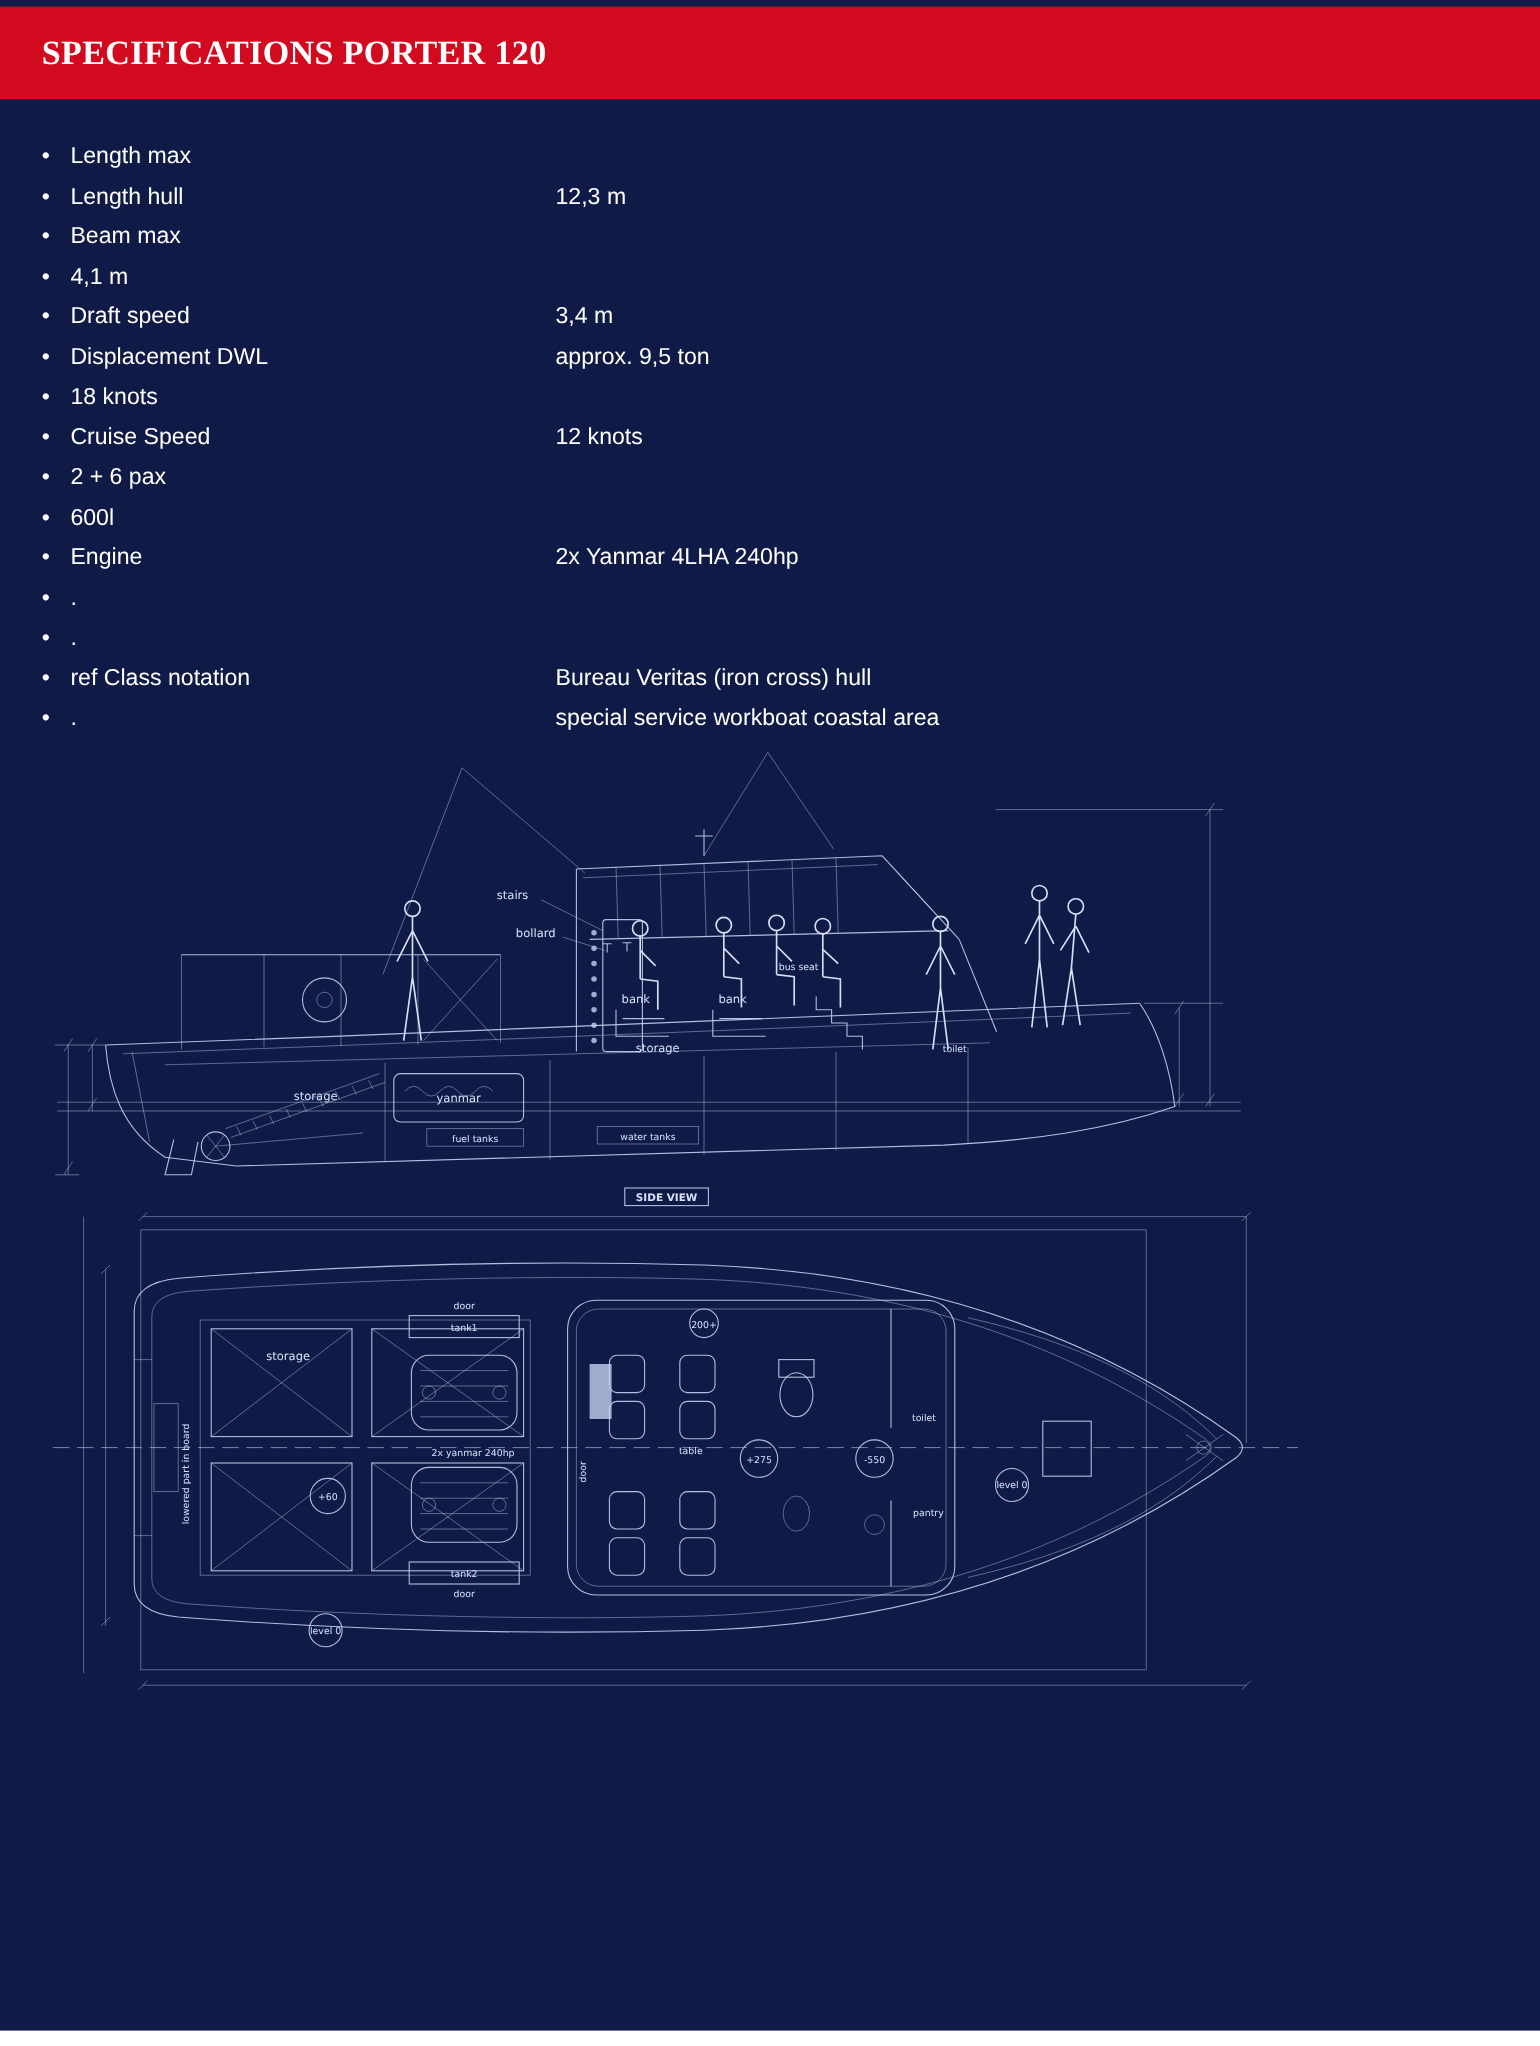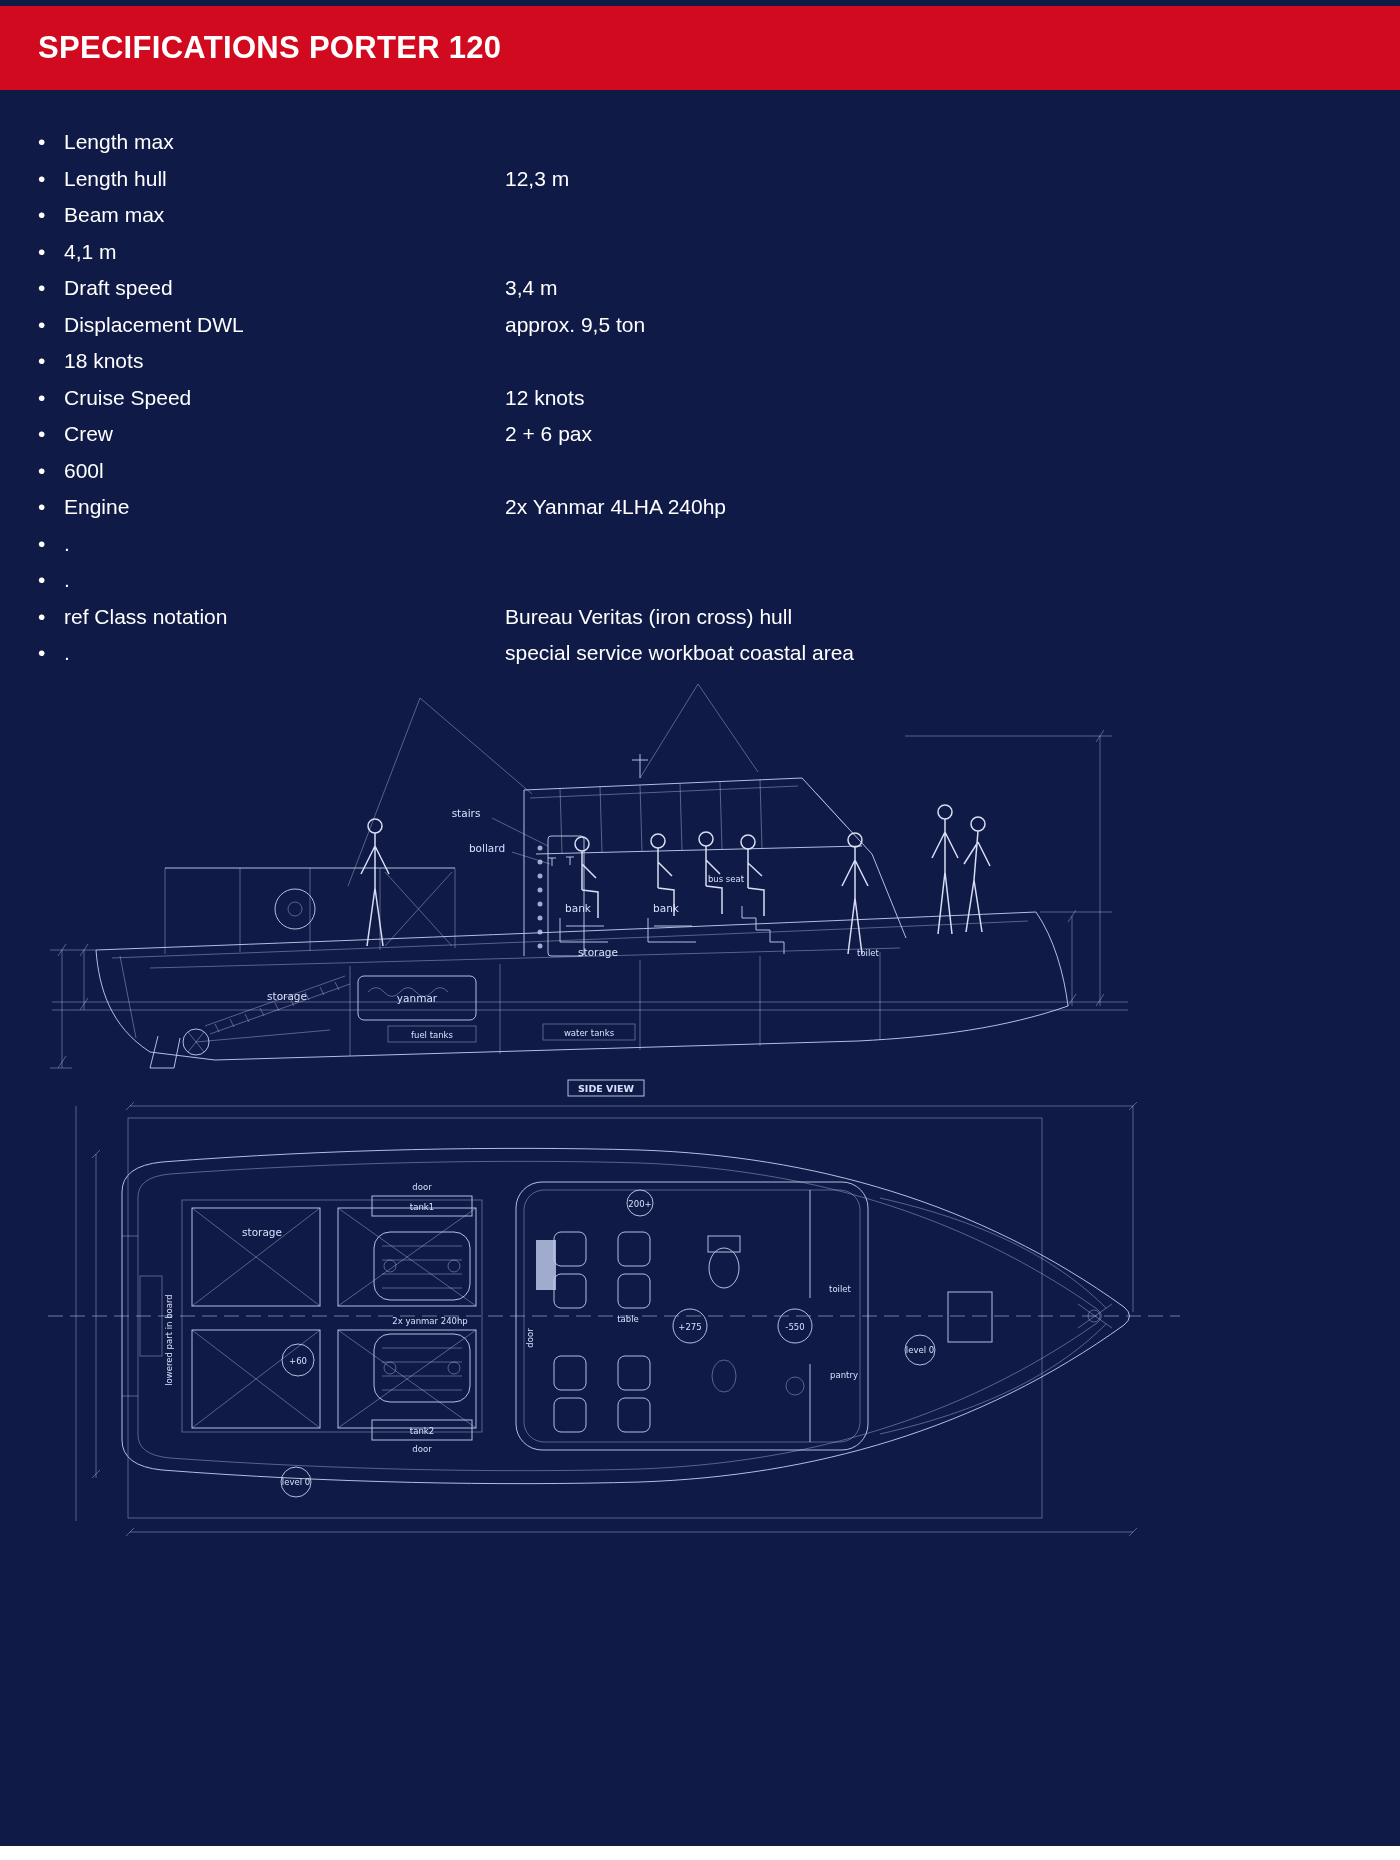--- a/index.html
+++ b/index.html
@@ -1,18 +1,18 @@
 <!DOCTYPE html>
 <html><head>
 <meta charset="utf-8">
 <style>
   * { margin:0; padding:0; box-sizing:border-box; }
   html,body { width:1400px; height:1860px; background:#ffffff; font-family:"Liberation Sans",sans-serif; }
   .page { position:absolute; top:0; left:0; width:1400px; height:1846px; background:#101a46; overflow:hidden; }
-  .header-bar { position:absolute; top:6px; left:0; width:1400px; height:84px; background:#d20a20; display:flex; align-items:center; padding-left:38px; }
+  .header-bar { position:absolute; top:6px; left:0; width:1400px; height:84px; background:#d20a20; display:flex; align-items:center; padding-left:38px;font-family:Liberation Serif, serif; }
   .header-bar h1 { color:#ffffff; font-size:31px; font-weight:800; letter-spacing:.3px; }
   .specs { position:absolute; top:124px; left:38px; width:1140px; list-style:none; }
   .spec-row { display:flex; height:36.5px; align-items:center; color:#ffffff; font-size:21px; }
   .bullet { width:26px; }
   .label { width:441px; }
   .value { flex:1; }
   .blueprint { position:absolute; top:676px; left:0; }
   .s  { stroke:#c4d0f0; stroke-width:1; fill:none; opacity:.9; }
   .f  { stroke:#c4d0f0; stroke-width:.8; fill:none; opacity:.5; }
   .d  { stroke:#c4d0f0; stroke-width:.9; fill:none; opacity:.6; stroke-dasharray:15 7; }
@@ -65,21 +65,20 @@
         <span class="bullet">•</span>
         <span class="value">18 knots</span>
       </li>
     <li class="spec-row">
         <span class="bullet">•</span>
         <span class="label">Cruise Speed</span>
         <span class="value">12 knots</span>
       </li>
     <li class="spec-row">
         <span class="bullet">•</span>
-        <span class="label">Crew</span>
         <span class="value">2 + 6 pax</span>
       </li>
     <li class="spec-row">
         <span class="bullet">•</span>
         <span class="value">600l</span>
       </li>
     <li class="spec-row">
         <span class="bullet">•</span>
         <span class="label">Engine</span>
         <span class="value">2x Yanmar 4LHA 240hp</span>

